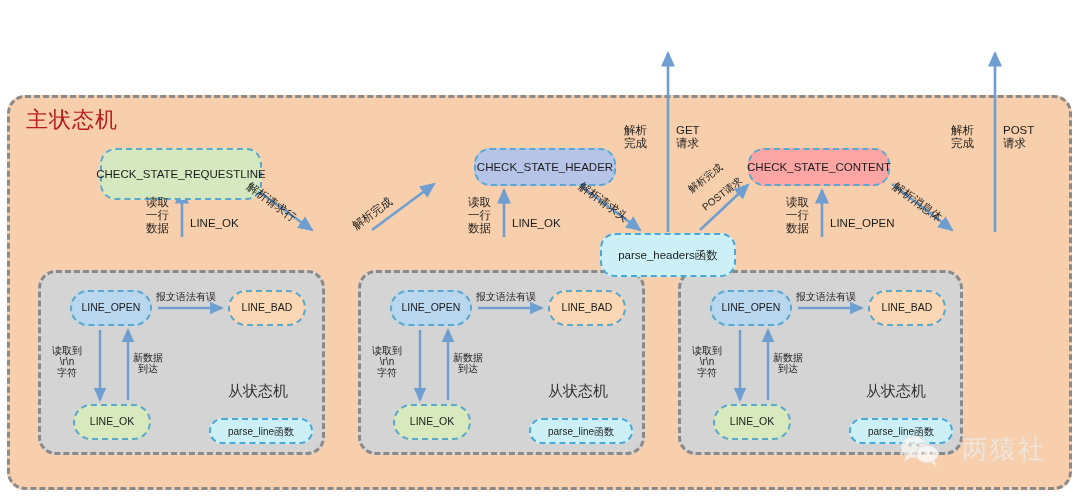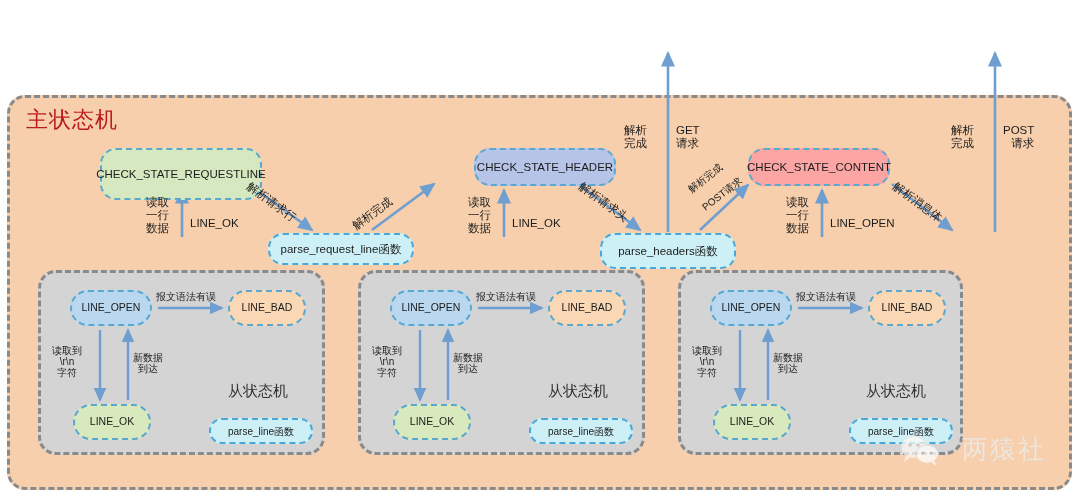--- a/index.html
+++ b/index.html
@@ -100,22 +100,21 @@
 
   <div class="title-sub" style="left:228px;top:382px;">从状态机</div>
   <div class="title-sub" style="left:548px;top:382px;">从状态机</div>
   <div class="title-sub" style="left:866px;top:382px;">从状态机</div>
 
 
   <div class="node st-green" style="left:100px;top:148px;width:162px;height:52px;">CHECK_STATE_REQUESTLINE</div>
   <div class="node st-blue" style="left:432px;top:148px;width:142px;height:38px;">CHECK_STATE_HEADER</div>
   <div class="node st-yellow" style="left:748px;top:148px;width:142px;height:38px;">CHECK_STATE_CONTENT</div>
 
-  <div class="node fn" style="left:268px;top:233px;width:146px;height:32px;">parse_request_line函数</div>
-  <div class="node fn" style="left:600px;top:233px;width:136px;height:36px;">parse_headers函数</div>
+  <div class="node fn" style="left:600px;top:233px;width:136px;height:44px;">parse_headers函数</div>
 
   <div class="lbl lbl-cn" style="left:146px;top:196px;text-align:center;">读取
 一行
 数据</div>
   <div class="lbl lbl-en" style="left:190px;top:217px;">LINE_OK</div>
   <div class="lbl lbl-cn lbl-rot" style="left:252px;top:180px;transform:rotate(36deg);">解析请求行</div>
   <div class="lbl lbl-cn lbl-rot" style="left:350px;top:222px;transform:rotate(-36deg);">解析完成</div>
 
   <div class="lbl lbl-cn" style="left:468px;top:196px;text-align:center;">读取
 一行
@@ -130,21 +129,21 @@
 数据</div>
   <div class="lbl lbl-en" style="left:830px;top:217px;">LINE_OPEN</div>
   <div class="lbl lbl-cn lbl-rot" style="left:898px;top:180px;transform:rotate(36deg);">解析消息体</div>
 
   <div class="lbl lbl-cn" style="left:624px;top:124px;text-align:center;">解析
 完成</div>
   <div class="lbl lbl-cn" style="left:676px;top:124px;">GET
 请求</div>
   <div class="lbl lbl-cn" style="left:951px;top:124px;text-align:center;">解析
 完成</div>
-  <div class="lbl lbl-cn" style="left:1003px;top:124px;text-align:right;">POST
+  <div class="lbl lbl-cn" style="left:1003px;top:124px;text-align:left;">POST
 请求</div>
 
   <div class="node ln-blue" style="left:70px;top:290px;width:82px;height:36px;">LINE_OPEN</div>
   <div class="node ln-orange" style="left:228px;top:290px;width:78px;height:36px;">LINE_BAD</div>
   <div class="node ln-green" style="left:73px;top:404px;width:78px;height:36px;">LINE_OK</div>
   <div class="node fn-small" style="left:209px;top:418px;width:104px;height:26px;">parse_line函数</div>
   <div class="lbl lbl-sm" style="left:156px;top:291px;">报文语法有误</div>
   <div class="lbl lbl-sm" style="left:52px;top:345px;text-align:center;">读取到
 \r\n
 字符</div>

